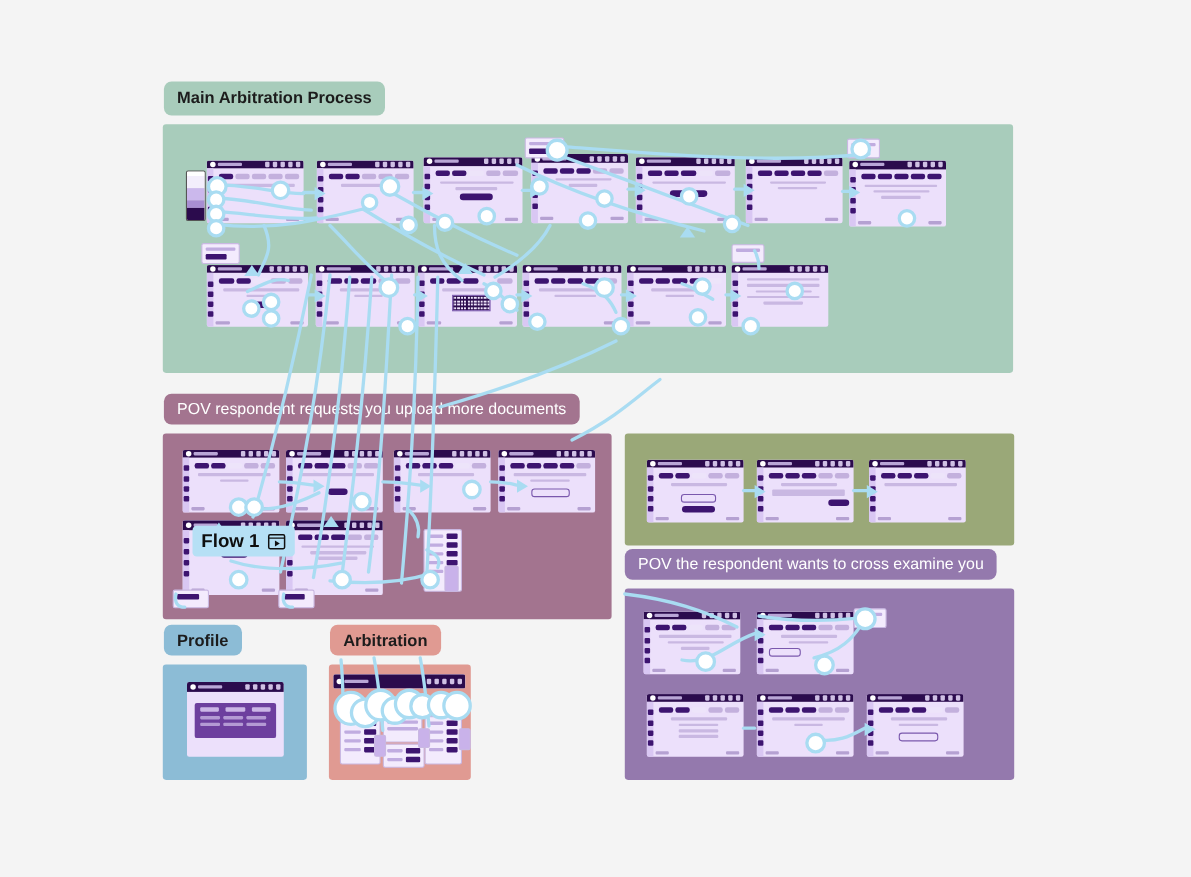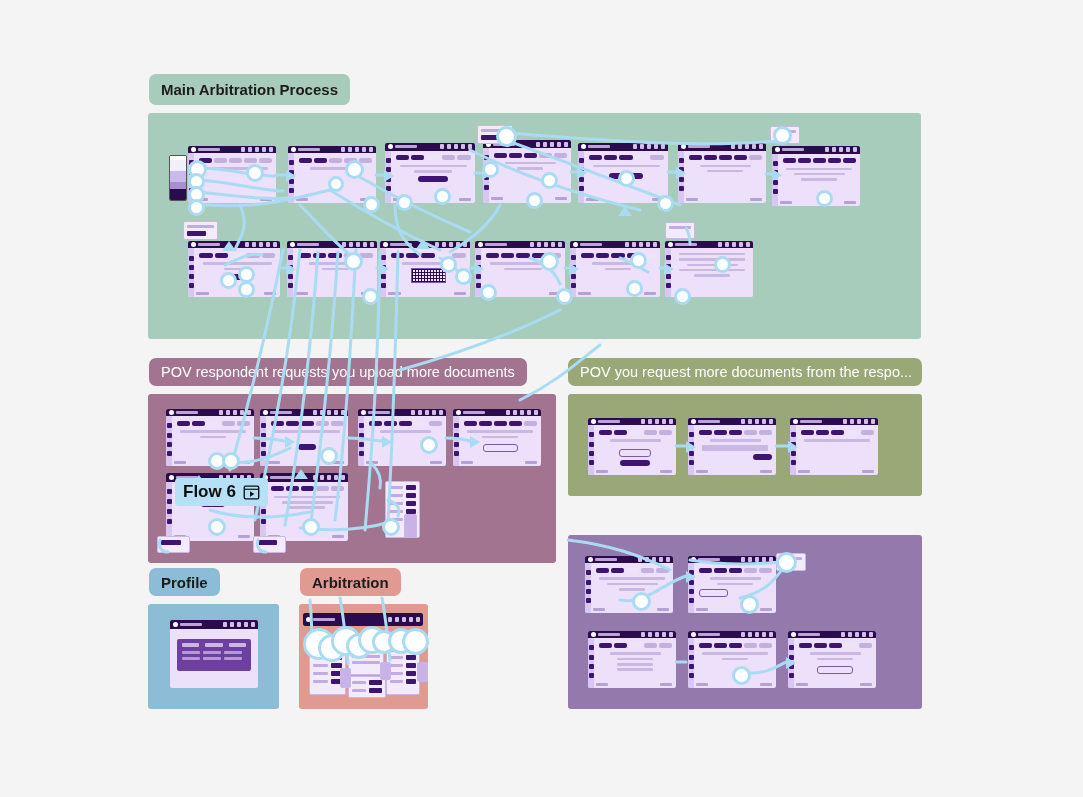--- a/index.html
+++ b/index.html
@@ -888,33 +888,30 @@
         <span class="v" style="width:80%"></span>
       </div>
   </div>
   <div class="minicard" style="left:253px;top:536px;width:31px;height:15px;">
     <div class="row">
         <span class="v" style="width:80%"></span>
       </div>
   </div>
 
   <div class="flowlbl" style="left:175px;top:478px;">
-    <span>Flow 6</span>
+    <span>Flow 1</span>
     <span>
       <svg width="17" height="17" viewBox="0 0 20 20">
         <rect x="1.5" y="2.5" width="17" height="15" rx="1.5" fill="none" stroke="#111" stroke-width="1.6"></rect>
         <line x1="1.5" y1="6.2" x2="18.5" y2="6.2" stroke="#111" stroke-width="1.4"></line>
         <path d="M8.2 8.6 L13.4 11.8 L8.2 15.0 Z" fill="#111"></path>
       </svg>
     </span>
   </div>
 
-  <div class="chip dark" style="left:568px;top:358px;width:354px;height:28px;background:#9aa878;">
-    <span>POV you request more documents from the respo...</span>
-  </div>
   <div class="panel" style="left:568px;top:394px;width:354px;height:102px;background:#9aa878;"></div>
 
   <div class="frame" style="left:588px;top:418px;width:88px;height:57px;">
     <div class="fr-top">
         <div class="fr-logo">
           <span class="dot"></span>
           <span class="lbl"></span>
         </div>
         <div class="fr-icons">
           <i></i>
@@ -1015,20 +1012,23 @@
           <span class="st off"></span>
         </div>
         <div class="ln w90"></div>
       </div>
     <div class="fr-foot">
         <span></span>
         <span></span>
       </div>
   </div>
 
+  <div class="chip dark" style="left:568px;top:499px;height:28px;background:#9479ad;">
+    <span>POV the respondent wants to cross examine you</span>
+  </div>
   <div class="panel" style="left:568px;top:535px;width:354px;height:174px;background:#9479ad;"></div>
 
   <div class="frame" style="left:585px;top:556px;width:88px;height:57px;">
     <div class="fr-top">
         <div class="fr-logo">
           <span class="dot"></span>
           <span class="lbl"></span>
         </div>
         <div class="fr-icons">
           <i></i>

